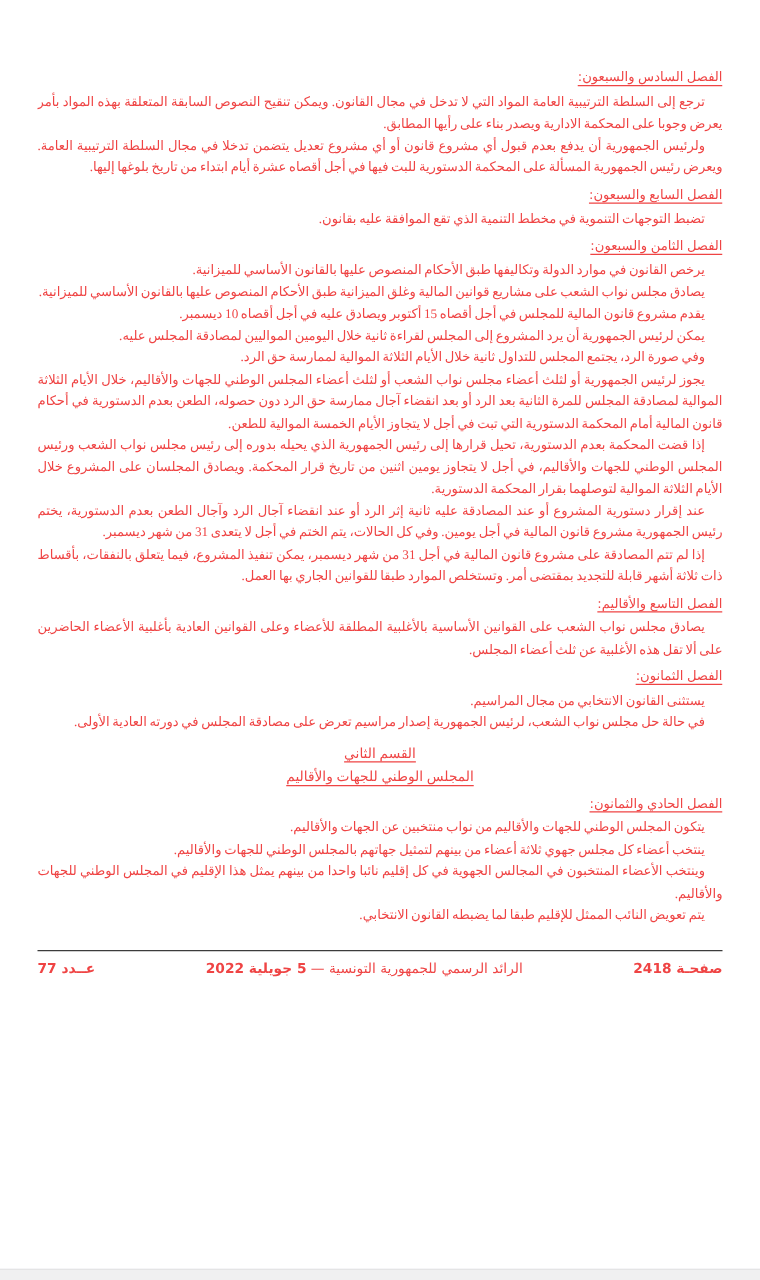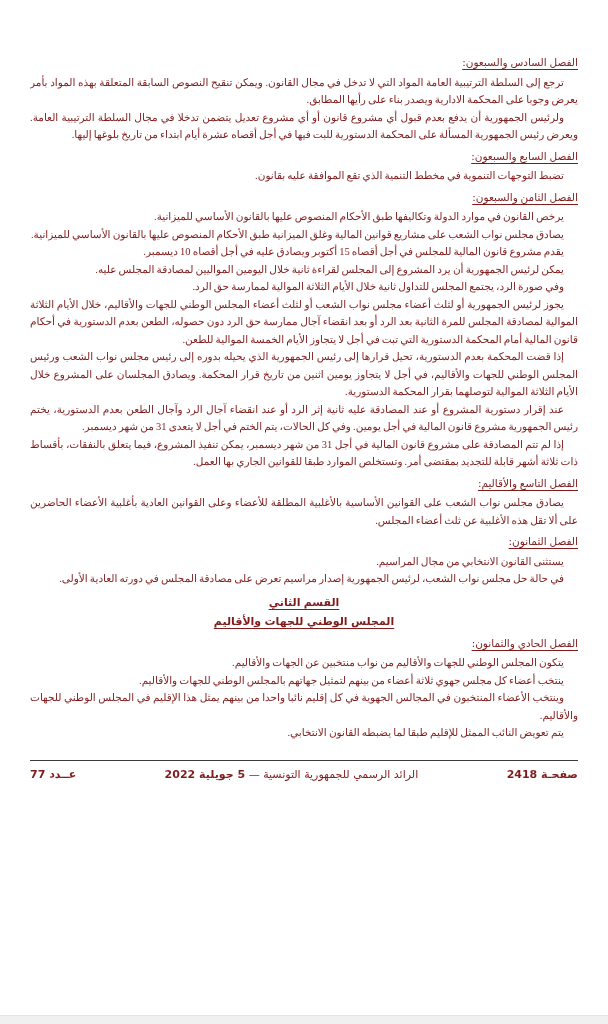--- a/index.html
+++ b/index.html
@@ -3,21 +3,21 @@
 <meta charset="utf-8">
 <style>
   html, body { margin: 0; padding: 0; background: #ffffff; }
   .page {
     position: relative;
     width: 608px;
     height: 1024px;
     background: #ffffff;
     overflow: hidden;
     font-family: "DejaVu Sans", sans-serif;
-    color: #7f1d1d;
+    color: #ef4444;
     direction: rtl;
   }
   .content {
     position: absolute;
     top: 50px;
     right: 30px;
     left: 30px;
     height: 706px;
     overflow: hidden;
     font-size: 10.5px;
@@ -35,21 +35,21 @@
   }
   .para {
     margin: 0;
     text-align: justify;
     text-indent: 14px;
     font-family: Liberation Serif, serif;
   }
   .subsection-title {
     margin: 6px 0 2px 0;
     text-align: center;
-    font-weight: bold;
+    font-weight: normal;
     font-size: 11px;
     text-decoration: underline;
     text-underline-offset: 3px;
   }
   .subsection-title.tight { margin-top: 2px; }
   .footer {
     position: absolute;
     top: 760px;
     right: 30px;
     left: 30px;

